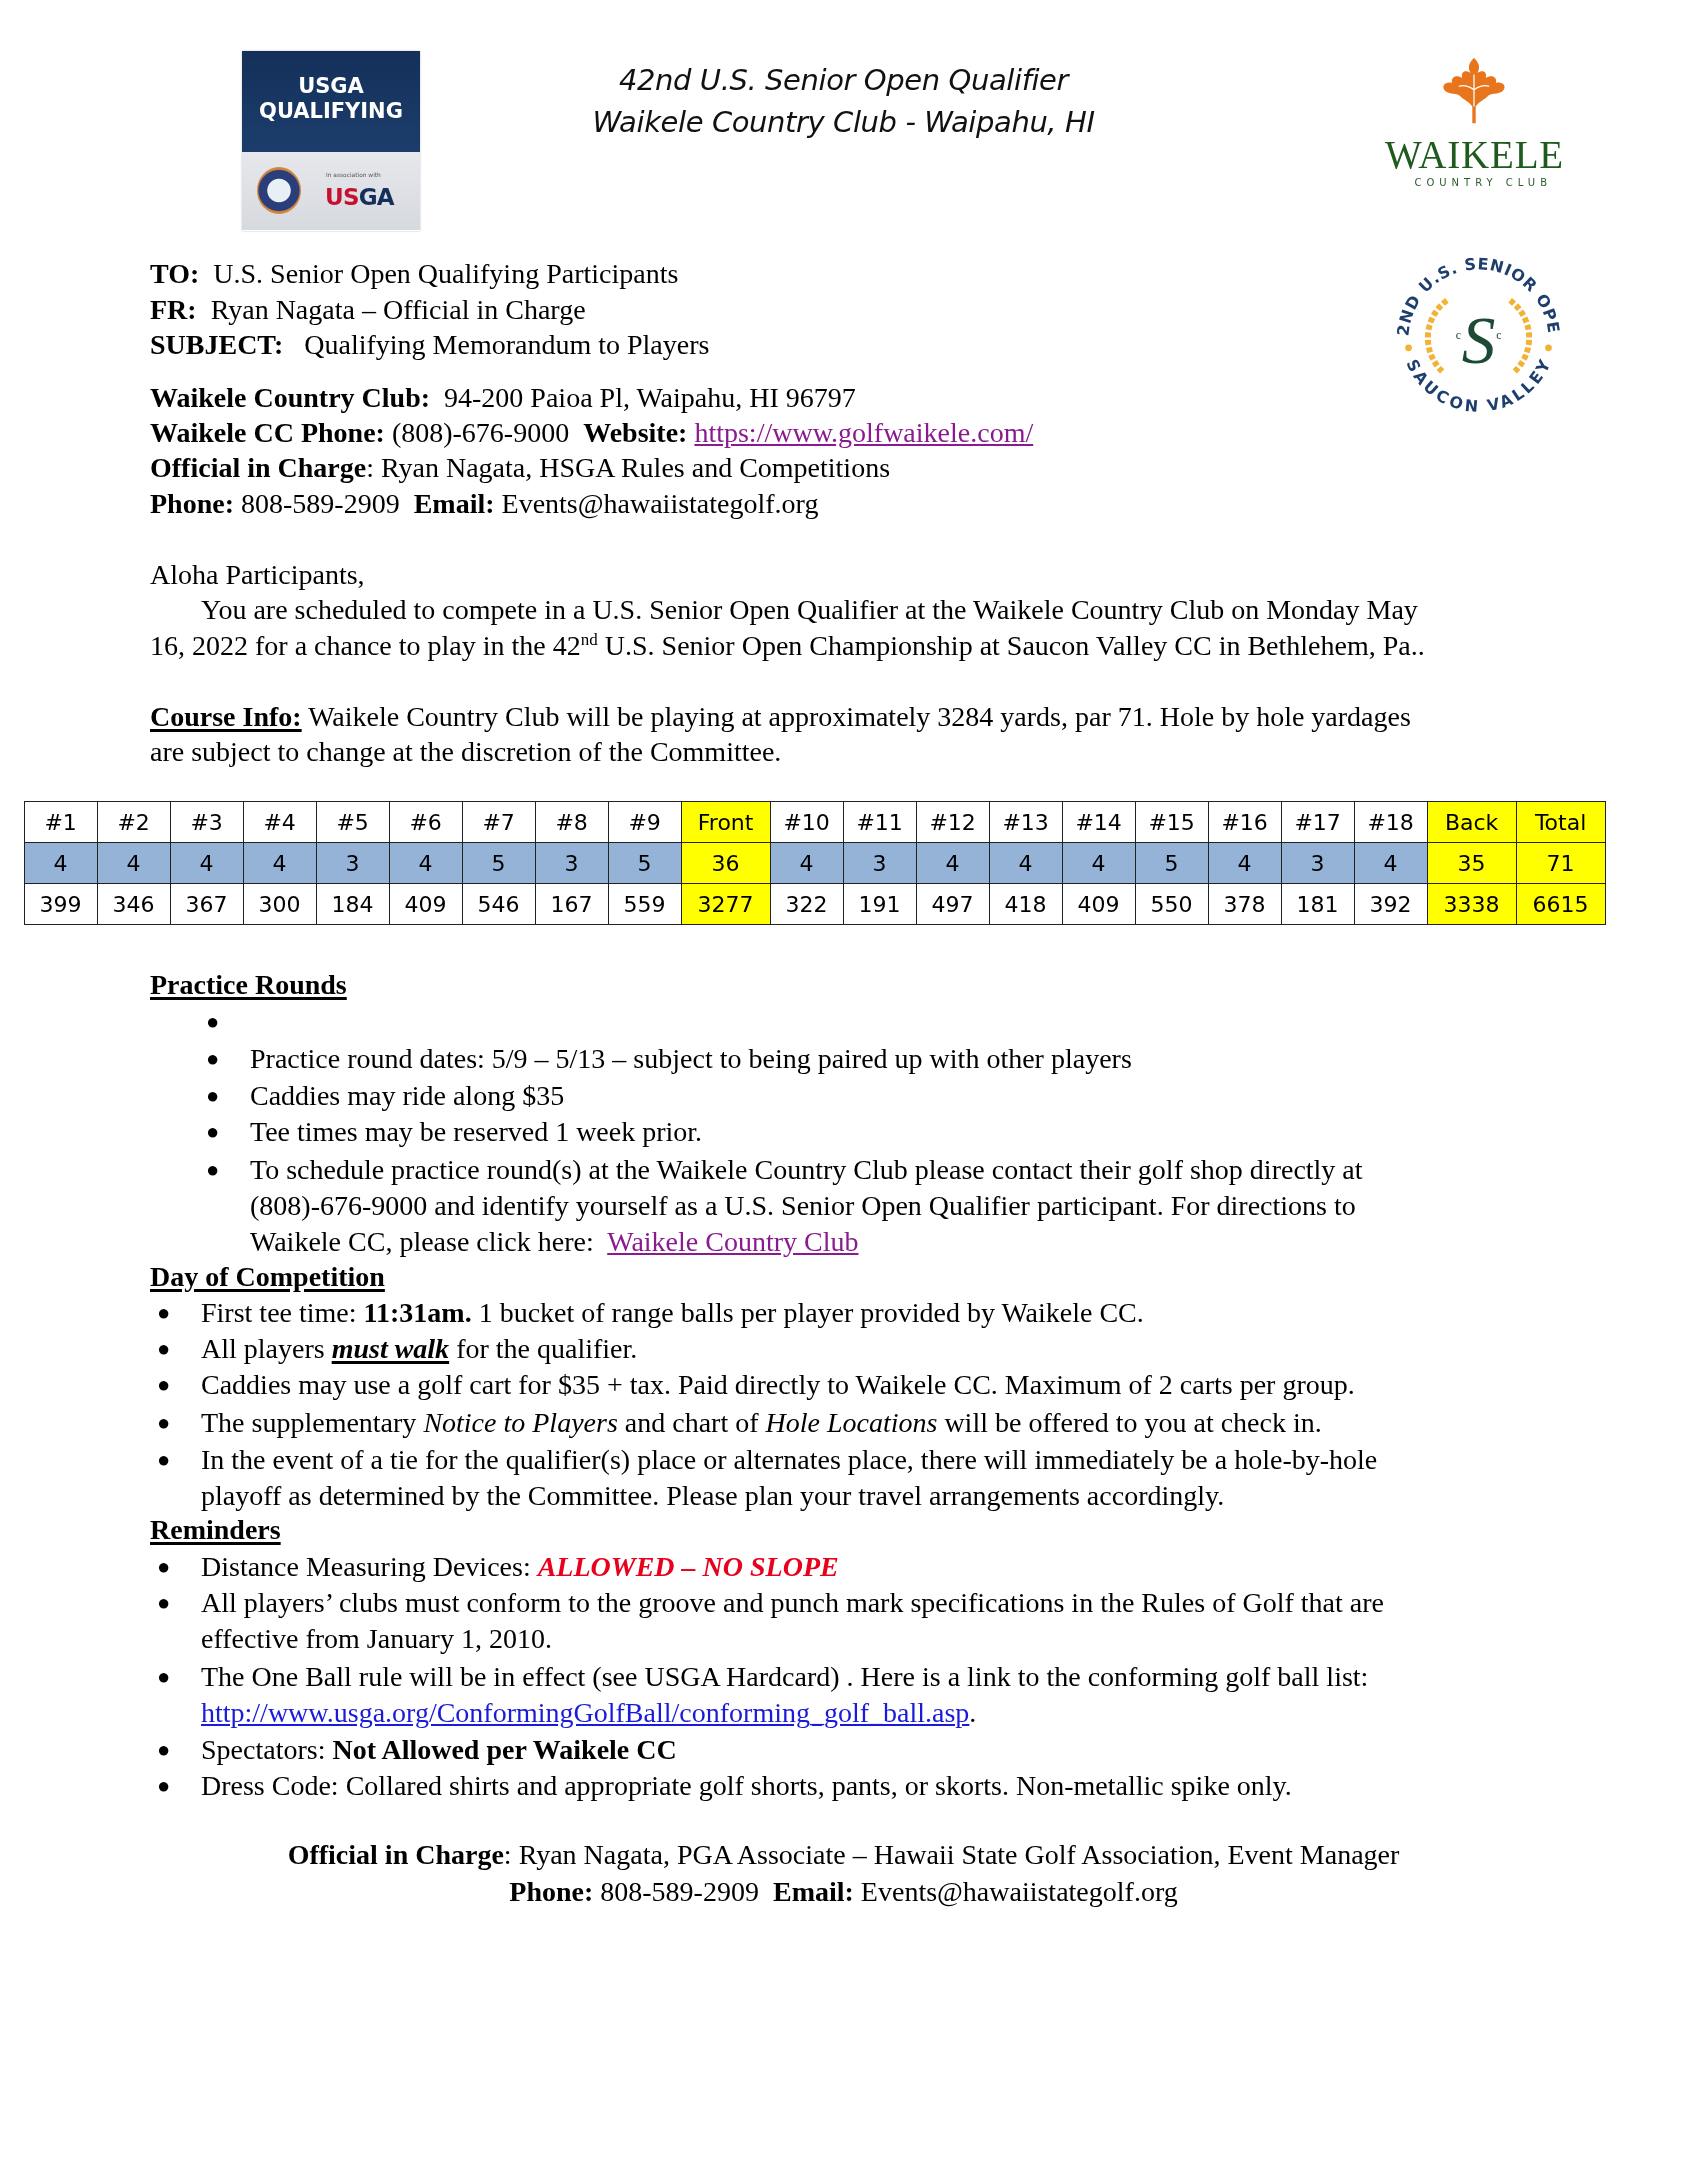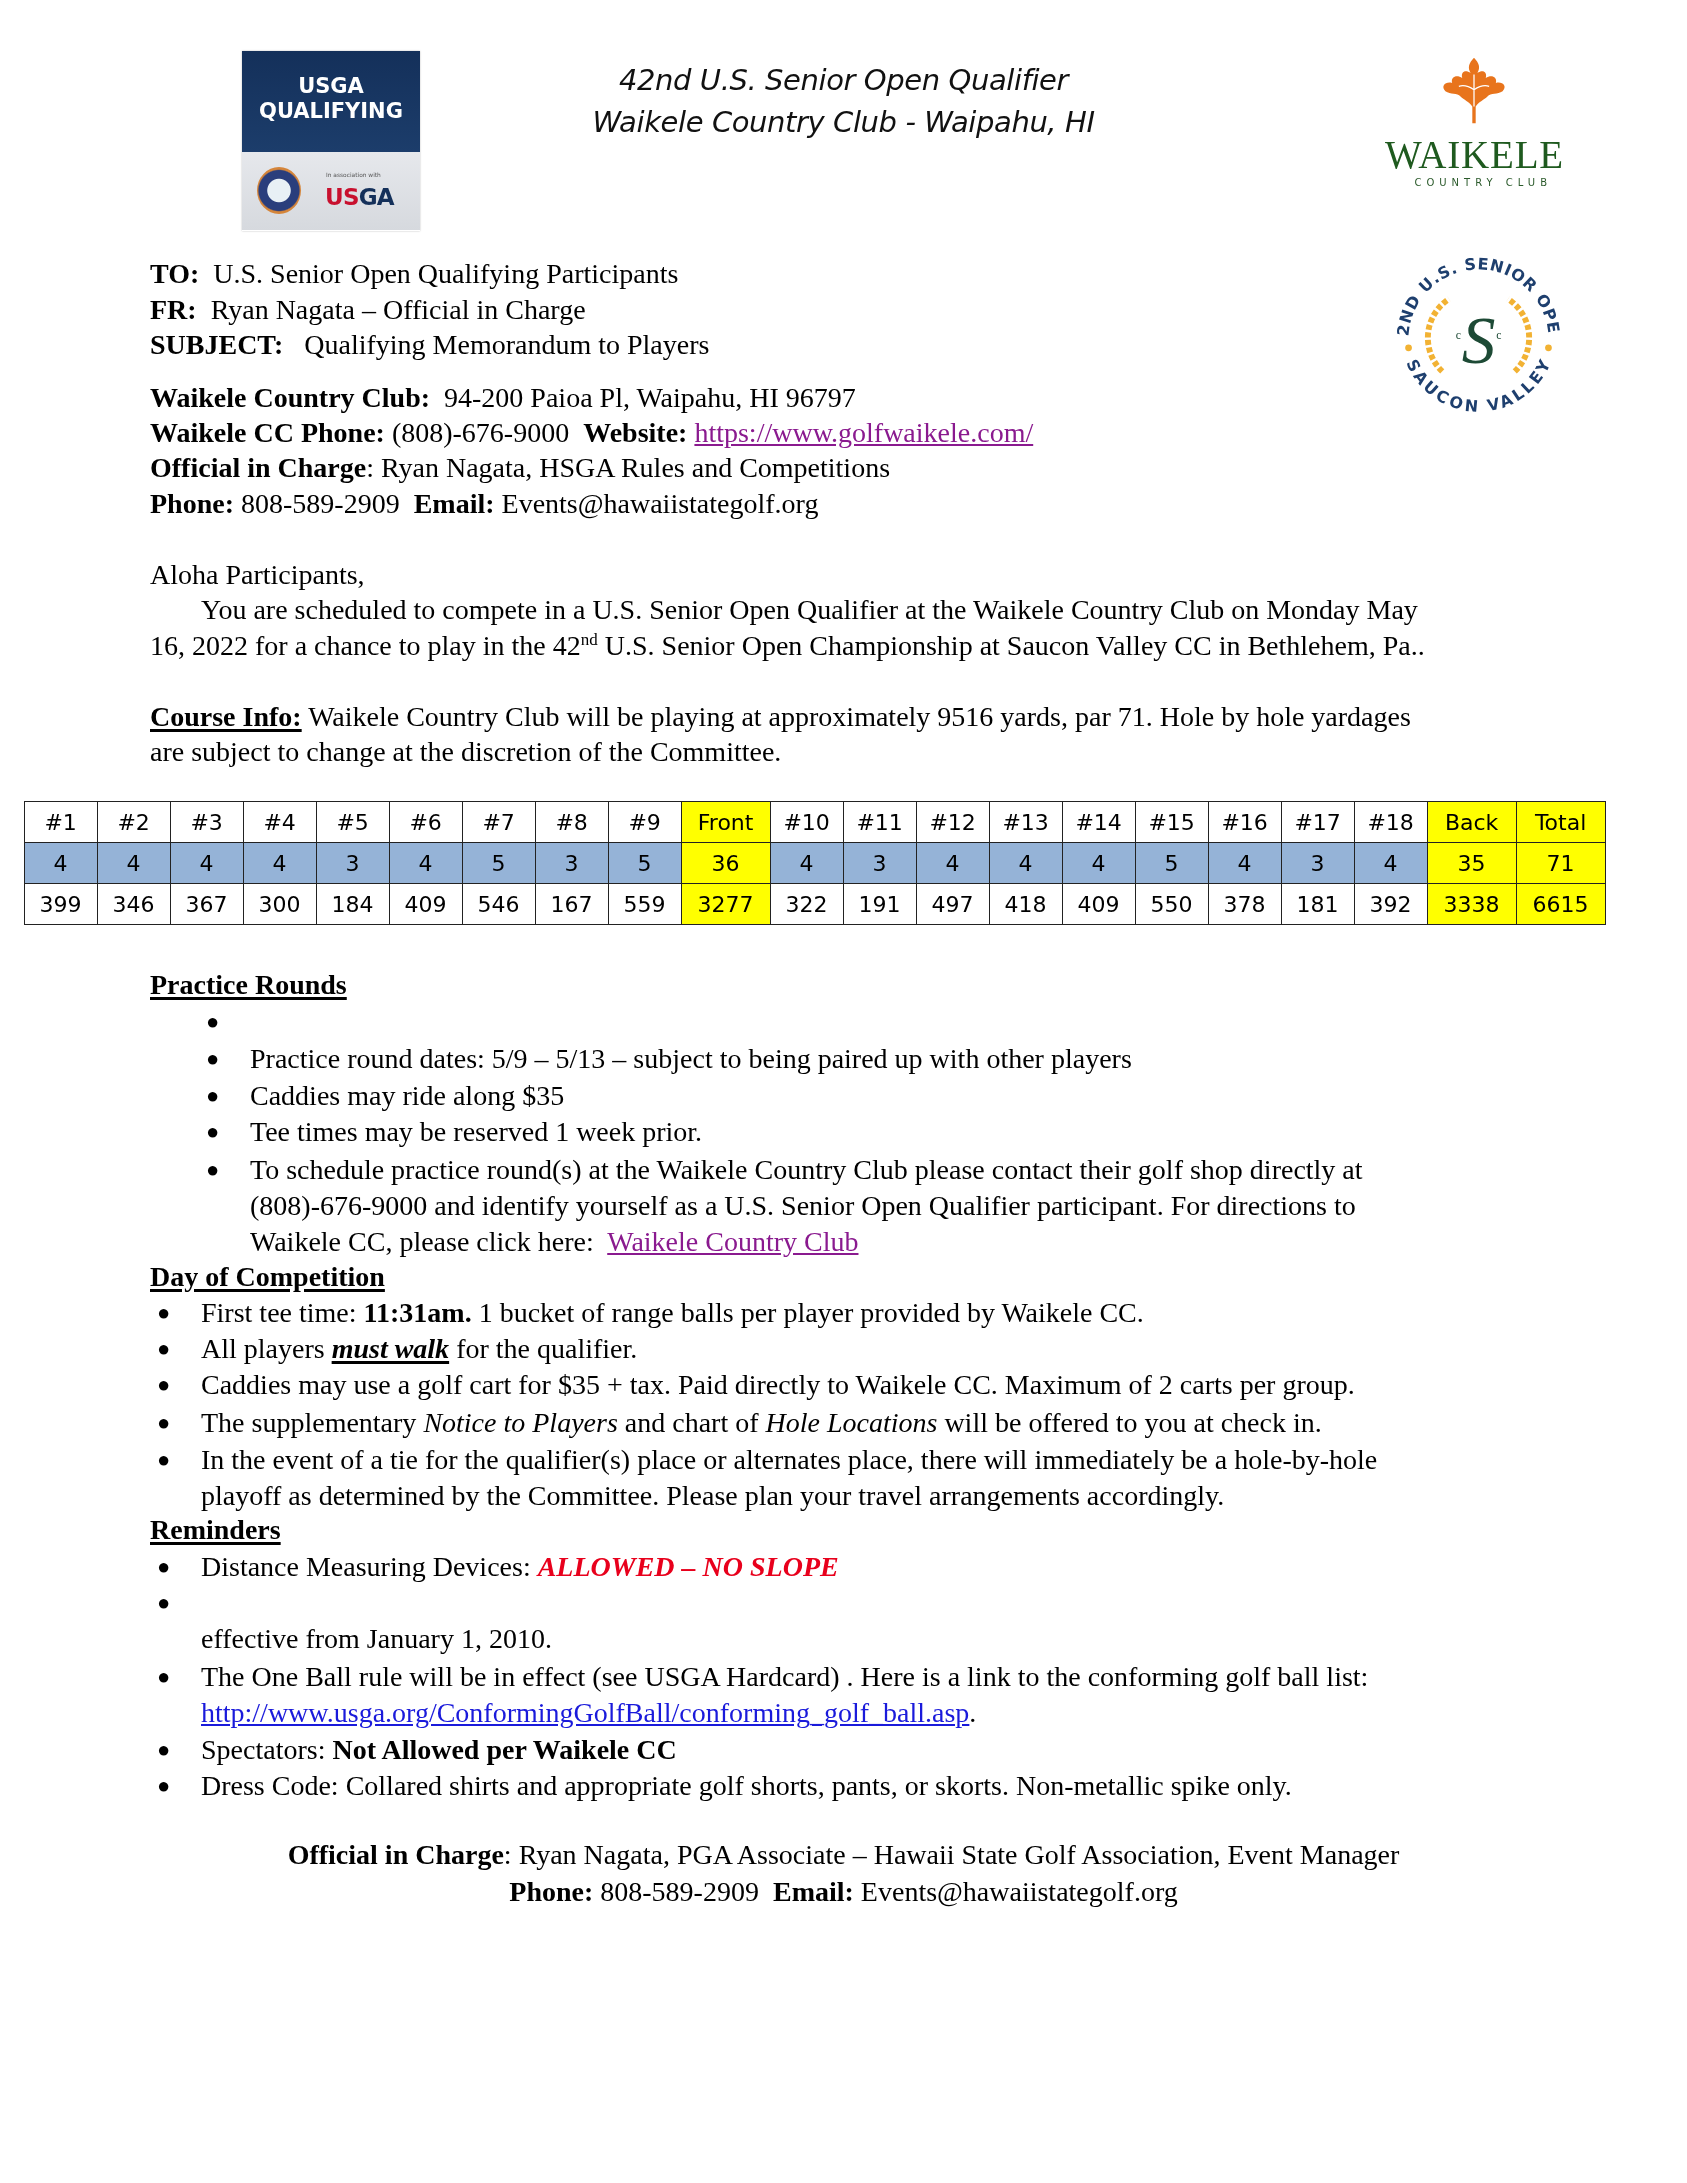--- a/index.html
+++ b/index.html
@@ -107,21 +107,21 @@
 
 <div class="abs serif" style="left:150px; top:380px;"><b>Waikele Country Club:</b>&nbsp; <span>94-200 Paioa Pl, Waipahu, HI 96797</span></div>
 <div class="abs serif" style="left:150px; top:415px;"><b>Waikele CC Phone:</b> <span>(808)-676-9000</span>&nbsp; <b>Website:</b> <a class="link-purple">https://www.golfwaikele.com/</a></div>
 <div class="abs serif" style="left:150px; top:450px;"><b>Official in Charge</b><span>:  Ryan Nagata, HSGA Rules and Competitions</span></div>
 <div class="abs serif" style="left:150px; top:486px;"><b>Phone:</b> <span>808-589-2909</span>&nbsp; <b>Email:</b> <span>Events@hawaiistategolf.org</span></div>
 
 <div class="abs serif" style="left:150px; top:557px;">Aloha Participants,</div>
 <div class="abs serif" style="left:201px; top:592px;">You are scheduled to compete in a U.S. Senior Open Qualifier at the Waikele Country Club on Monday May</div>
 <div class="abs serif" style="left:150px; top:628px;"><span>16, 2022 for a chance to play in the 42</span><sup style="font-size:17px; line-height:0;">nd</sup><span> U.S. Senior Open Championship at Saucon Valley CC in Bethlehem, Pa..</span></div>
 
-<div class="abs serif" style="left:150px; top:699px;"><b class="u">Course Info:</b><span> Waikele Country Club will be playing at approximately  9516 yards, par 71. Hole by hole yardages</span></div>
+<div class="abs serif" style="left:150px; top:699px;"><b class="u">Course Info:</b><span> Waikele Country Club will be playing at approximately  3284 yards, par 71. Hole by hole yardages</span></div>
 <div class="abs serif" style="left:150px; top:734px;">are subject to change at the discretion of the Committee.</div>
 
 <table class="abs score-table">
   <tbody>
       <tr>
     <td>#1</td>
     <td>#2</td>
     <td>#3</td>
     <td>#4</td>
     <td>#5</td>
@@ -206,21 +206,21 @@
 <div class="bullet-row" style="left:201px; top:1295px;"><span class="bullet-dot" style="left:-44px;">●</span><span style="white-space:pre;">First tee time: </span><b>11:31am.</b><span> 1 bucket of range balls per player provided by Waikele CC.</span></div>
 <div class="bullet-row" style="left:201px; top:1331px;"><span class="bullet-dot" style="left:-44px;">●</span><span style="white-space:pre;">All players </span><b><i class="u">must walk</i></b><span> for the qualifier.</span></div>
 <div class="bullet-row" style="left:201px; top:1367px;"><span class="bullet-dot" style="left:-44px;">●</span><span>Caddies may use a golf cart for $35 + tax.  Paid directly to Waikele CC. Maximum of 2 carts per group.</span></div>
 <div class="bullet-row" style="left:201px; top:1405px;"><span class="bullet-dot" style="left:-44px;">●</span><span style="white-space:pre;">The supplementary </span><i>Notice to Players</i><span style="white-space:pre;"> and chart of </span><i>Hole Locations</i><span> will be offered to you at check in.</span></div>
 <div class="bullet-row" style="left:201px; top:1442px;"><span class="bullet-dot" style="left:-44px;">●</span><span>In the event of a tie for the qualifier(s) place or alternates place, there will immediately be a hole-by-hole</span></div>
 <div class="bullet-row" style="left:201px; top:1478px;">playoff as determined by the Committee.  Please plan your travel arrangements accordingly.</div>
 
 <div class="abs serif" style="left:150px; top:1512px;"><b class="u">Reminders</b></div>
 
 <div class="bullet-row" style="left:201px; top:1549px;"><span class="bullet-dot" style="left:-44px;">●</span><span style="white-space:pre;">Distance Measuring Devices: </span><span class="red">ALLOWED – NO SLOPE</span></div>
-<div class="bullet-row" style="left:201px; top:1585px;"><span class="bullet-dot" style="left:-44px;">●</span></div>
+<div class="bullet-row" style="left:201px; top:1585px;"><span class="bullet-dot" style="left:-44px;">●</span><span>All players’ clubs must conform to the groove and punch mark specifications in the Rules of Golf that are</span></div>
 <div class="bullet-row" style="left:201px; top:1621px;">effective from January 1, 2010.</div>
 <div class="bullet-row" style="left:201px; top:1659px;"><span class="bullet-dot" style="left:-44px;">●</span><span>The One Ball rule will be in effect (see USGA Hardcard) . Here is a link to the conforming golf ball list:</span></div>
 <div class="bullet-row" style="left:201px; top:1695px;"><a class="link-blue">http://www.usga.org/ConformingGolfBall/conforming_golf_ball.asp</a><span>.</span></div>
 <div class="bullet-row" style="left:201px; top:1732px;"><span class="bullet-dot" style="left:-44px;">●</span><span style="white-space:pre;">Spectators: </span><b>Not Allowed per Waikele CC</b></div>
 <div class="bullet-row" style="left:201px; top:1768px;"><span class="bullet-dot" style="left:-44px;">●</span><span>Dress Code: Collared shirts and appropriate golf shorts, pants, or skorts.  Non-metallic spike only.</span></div>
 
 <div class="abs serif center" style="left:0; width:1687px; top:1837px;"><b>Official in Charge</b><span>:  Ryan Nagata, PGA Associate – Hawaii State Golf Association, Event Manager</span></div>
 <div class="abs serif center" style="left:0; width:1687px; top:1874px; white-space:pre;"><b>Phone:</b><span> 808-589-2909  </span><b>Email:</b><span> Events@hawaiistategolf.org</span></div>
 
 

